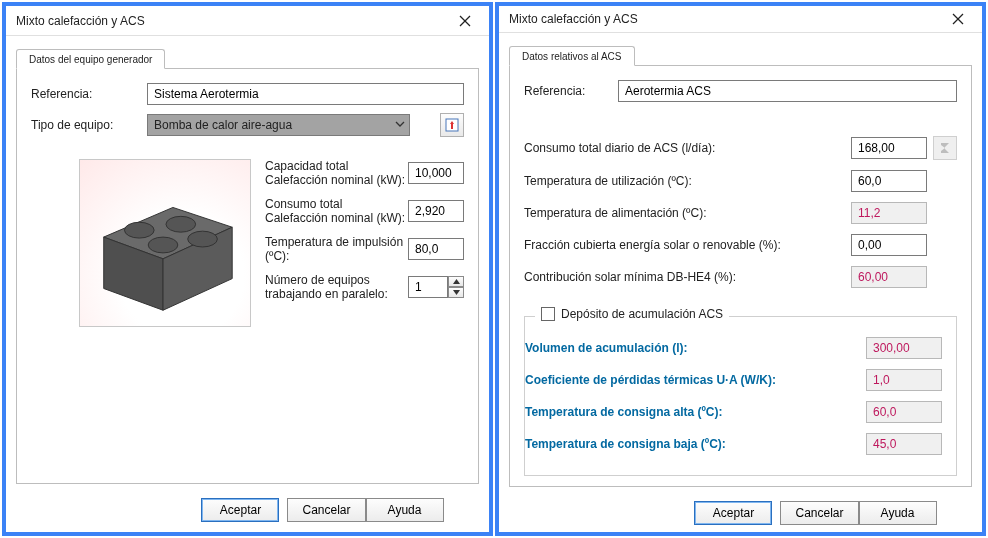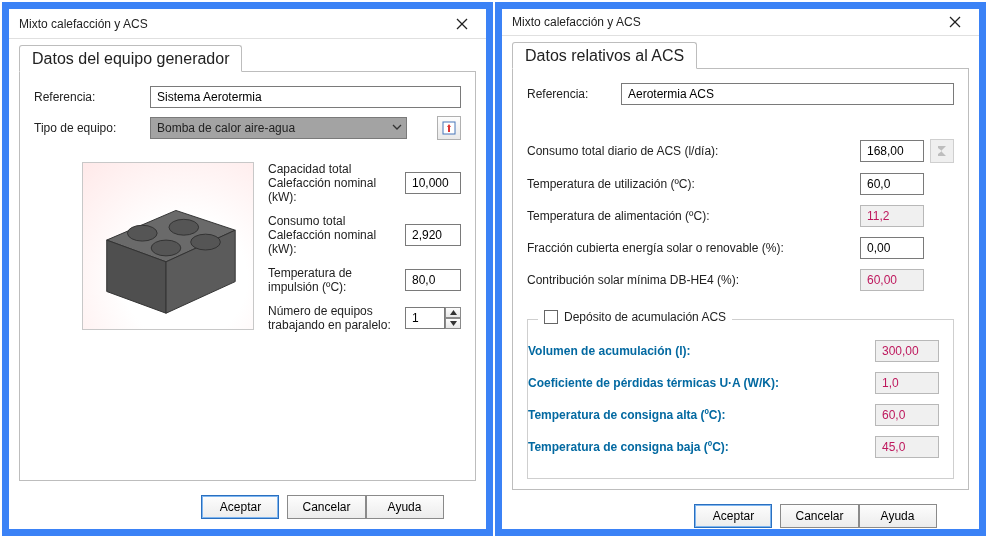--- a/index.html
+++ b/index.html
@@ -7,21 +7,21 @@
     margin: 0;
     padding: 2px;
     background: #fff;
     font-family: "Segoe UI", Tahoma, Arial, sans-serif;
     font-size: 12px;
     color: #222;
     display: flex;
     gap: 2px;
   }
   .dialog {
-    border: 7px solid #3b82f6;
+    border: 4px solid #3b82f6;
     width: 491px;
     height: 534px;
     display: flex;
     flex-direction: column;
     background: #fff;
   }
   .titlebar {
     height: 30px;
     display: flex;
     align-items: center;
@@ -56,21 +56,21 @@
     position: relative;
     z-index: 2;
   }
   .tab {
     border: 1px solid #bdbdbd;
     border-bottom: 1px solid #fff;
     border-top-left-radius: 3px;
     border-top-right-radius: 3px;
     background: #fff;
     padding: 4px 12px 3px 12px;
-    font-size: 16px;
+    font-size: 10px;
     position: relative;
     top: 1px;
   }
   .tab-panel {
     flex: 1;
     border: 1px solid #bdbdbd;
     padding: 14px 14px 10px 14px;
     position: relative;
     z-index: 1;
   }
@@ -180,21 +180,21 @@
 
   
   .form-row.ref2 label { min-width: 70px; }
   .param-row2 {
     display:flex;
     align-items:center;
     justify-content:space-between;
     margin-bottom:10px;
   }
   .param-row2 label{flex:1;}
-  .param-row2 .num-input{width:64px;}
+  .param-row2 .num-input{width:76px;}
   .param-row2 .icon-btn{margin-left:6px;}
 
   .groupbox {
     border: 1px solid #cfcfcf;
     margin-top: 28px;
     padding: 20px 14px 10px 0;
     position: relative;
   }
   .groupbox-legend {
     position:absolute;

